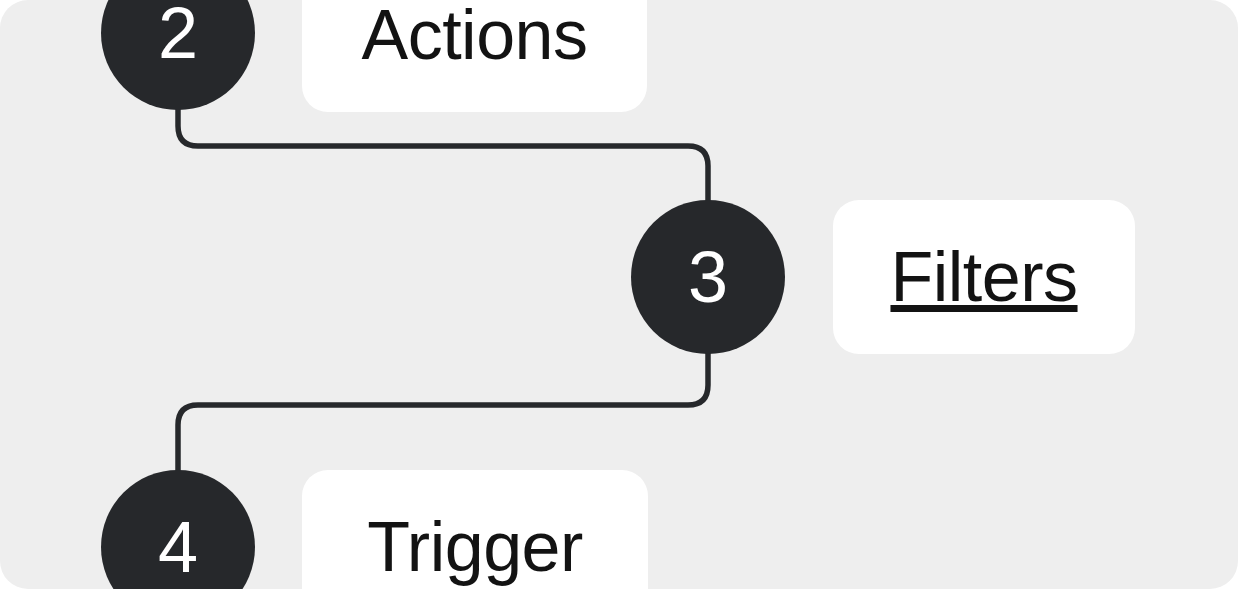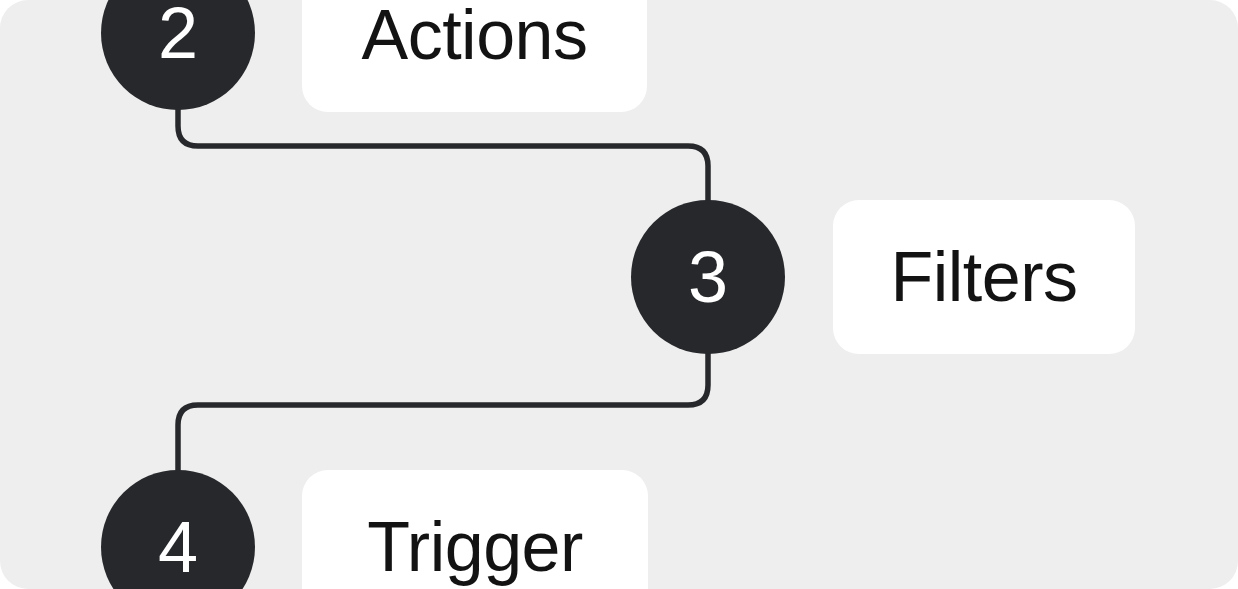--- a/index.html
+++ b/index.html
@@ -52,21 +52,21 @@
     height:154px;
     background:var(--card-bg);
     border-radius:26px;
     color:var(--card-text);
     display:flex;align-items:center;justify-content:center;
     font-size:70px;line-height:1;
     letter-spacing:-0.5px;
     font-weight:400;
   }
   .card-trigger{left:302px;top:-42px;width:345px;}
-  .card-filters{left:833px;top:200px;width:302px;}
+  .card-filters{left:833px;top:200px;width:302px;text-decoration:underline;}
   .card-actions{left:302px;top:470px;width:346px;}
 </style>
 </head>
 <body>
 
 <div class="stage">
   <div class="panel">
 
     <svg class="connectors" viewBox="0 0 1238 589" xmlns="http://www.w3.org/2000/svg" aria-hidden="true">
       <path d="M 178 108 L 178 126 Q 178 146 198 146 L 688 146 Q 708 146 708 166 L 708 203"></path>

